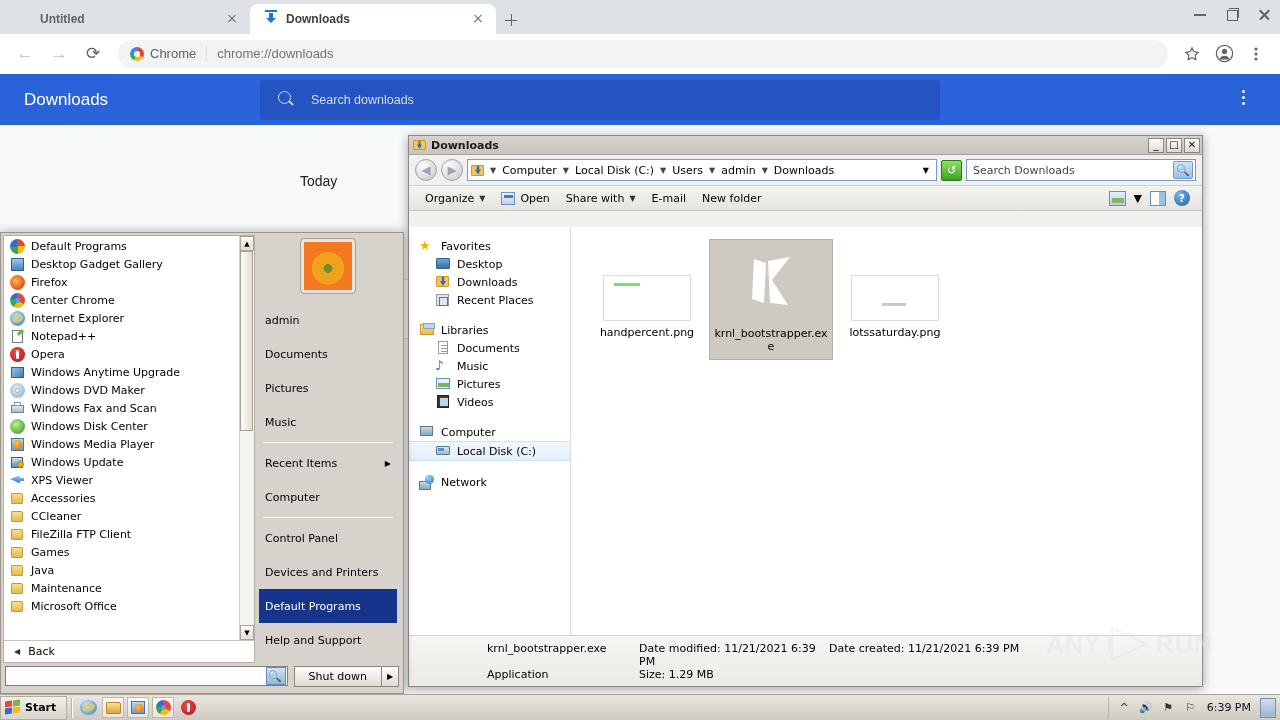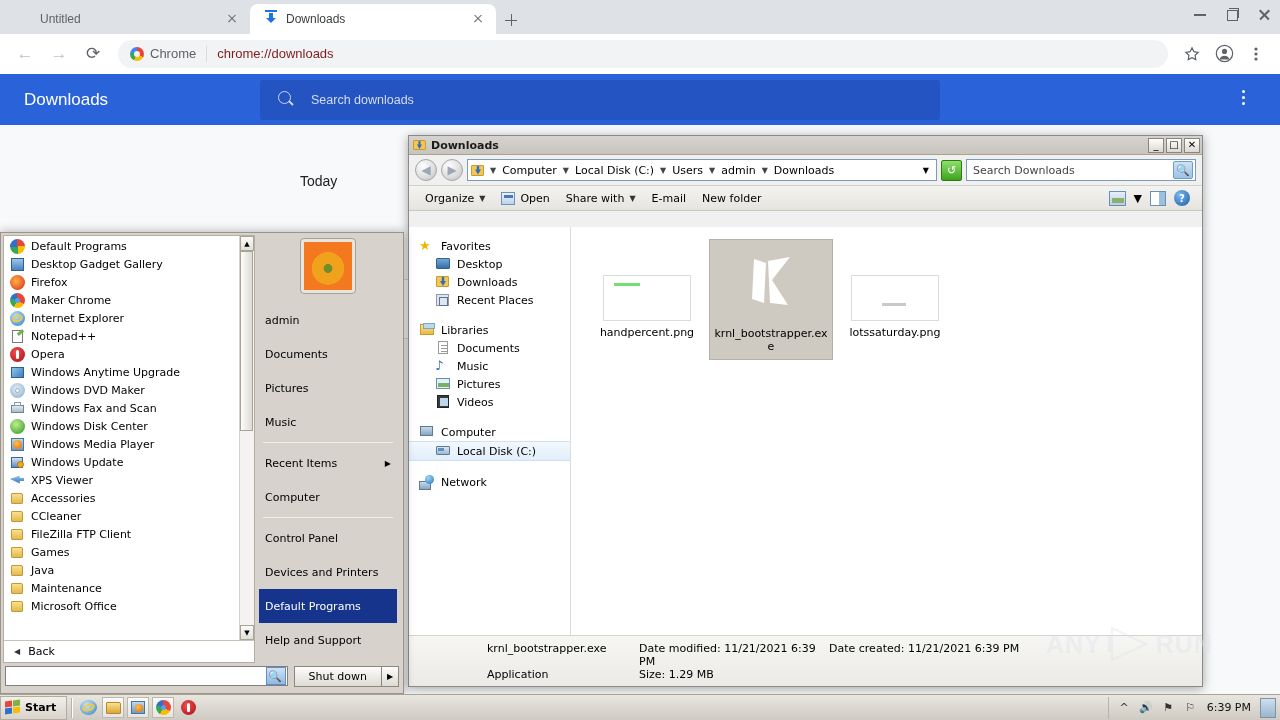--- a/index.html
+++ b/index.html
@@ -15,20 +15,21 @@
   
   .chrome-tabstrip{
     position:absolute; left:0; top:0; width:1280px; height:34px;
     background:#dee1e6;
   }
   .tab{
     position:absolute; top:4px; height:30px;
     display:flex; align-items:center; gap:8px;
     padding:0 10px 0 14px; font-size:12px; color:#3c4043;
     border-radius:8px 8px 0 0;
+    font-weight:bold;
   }
   .tab.inactive{ left:4px; width:246px; background:#dee1e6; color:#5f6368;}
   .tab.active{ left:250px; width:246px; background:#ffffff; }
   .tab-favicon{ width:14px; height:14px; flex:0 0 14px; display:inline-block; position:relative;}
   .dl-ico{ position:relative; width:14px;height:14px; }
   .dl-ico:before{ content:""; position:absolute; left:5px; top:1px; width:4px;height:6px; background:#1a73e8;}
   .dl-ico:after{ content:""; position:absolute; left:2px; top:6px; width:0;height:0;
     border-left:5px solid transparent; border-right:5px solid transparent; border-top:5px solid #1a73e8;}
   .dl-base{ position:absolute; left:1px; bottom:0; width:12px; height:2px; background:#1a73e8;}
   .tab-title{ flex:1; overflow:hidden; white-space:nowrap; text-overflow:ellipsis; font-size:12px;}
@@ -62,21 +63,21 @@
     display:flex; align-items:center; padding:0 12px; font-size:13px; color:#202124;
   }
   .chrome-chip{ display:flex; align-items:center; gap:6px; color:#5f6368; font-size:13px;}
   .chrome-logo{
     width:14px;height:14px;border-radius:50%;
     background:conic-gradient(#ea4335 0 33%, #fbbc05 33% 58%, #34a853 58% 78%, #4285f4 78% 100%);
     position:relative; flex:0 0 14px;
   }
   .chrome-logo:after{content:"";position:absolute;left:4px;top:4px;width:6px;height:6px;border-radius:50%;background:#f1f3f4;}
   .omni-sep{ width:1px;height:16px;background:#dadce0; margin:0 10px;}
-  .omni-url{ color:#7f1d1d; font-size:13px;}
+  .omni-url{ color:#737373; font-size:13px;}
   .tb-ico{ width:28px;height:28px; margin:0 2px; display:flex;align-items:center;justify-content:center;
      color:#5f6368; cursor:pointer;}
 
   
   .dl-page{ position:absolute; left:0; top:74px; width:1280px; height:646px; background:#f8f9fa;}
   .dl-header{ position:absolute; left:0; top:0; width:1280px; height:51px; background:#2962d9;
     display:flex; align-items:center; }
   .dl-title{ color:#fff; font-size:17px; margin-left:24px; width:236px;}
   .dl-search{ width:680px; height:40px; background:#2354c2; border-radius:3px;
      display:flex; align-items:center; padding:0 18px; gap:16px; }
@@ -561,21 +562,21 @@
                 <span class="sm-ico">
                   <span class="rnd" style="background:radial-gradient(circle at 40% 40%,#ffb340,#e2502a 70%,#8a2b85);"></span>
                 </span>
                 <span class="t">Firefox</span>
               </div>
             <div class="sm-item">
                 <span class="sm-ico">
                   <span class="rnd" style="background:conic-gradient(#e5483b 0 33%,#f8bd00 33% 58%,#34a853 58% 80%,#2f6fd0 80% 100%);"></span>
                   <span style="position:absolute;left:5px;top:5px;width:5px;height:5px;border-radius:50%;background:#5a9cf2;"></span>
                 </span>
-                <span class="t">Maker Chrome</span>
+                <span class="t">Center Chrome</span>
               </div>
             <div class="sm-item">
                 <span class="sm-ico">
                   <span class="rnd" style="background:radial-gradient(circle at 40% 35%,#bfe3fb,#2a7fc1);"></span>
                   <span style="position:absolute;left:2px;top:4px;width:11px;height:7px;border:2px solid #f4c842;border-radius:50%;transform:rotate(-18deg);"></span>
                 </span>
                 <span class="t">Internet Explorer</span>
               </div>
             <div class="sm-item">
                 <span class="sm-ico">

